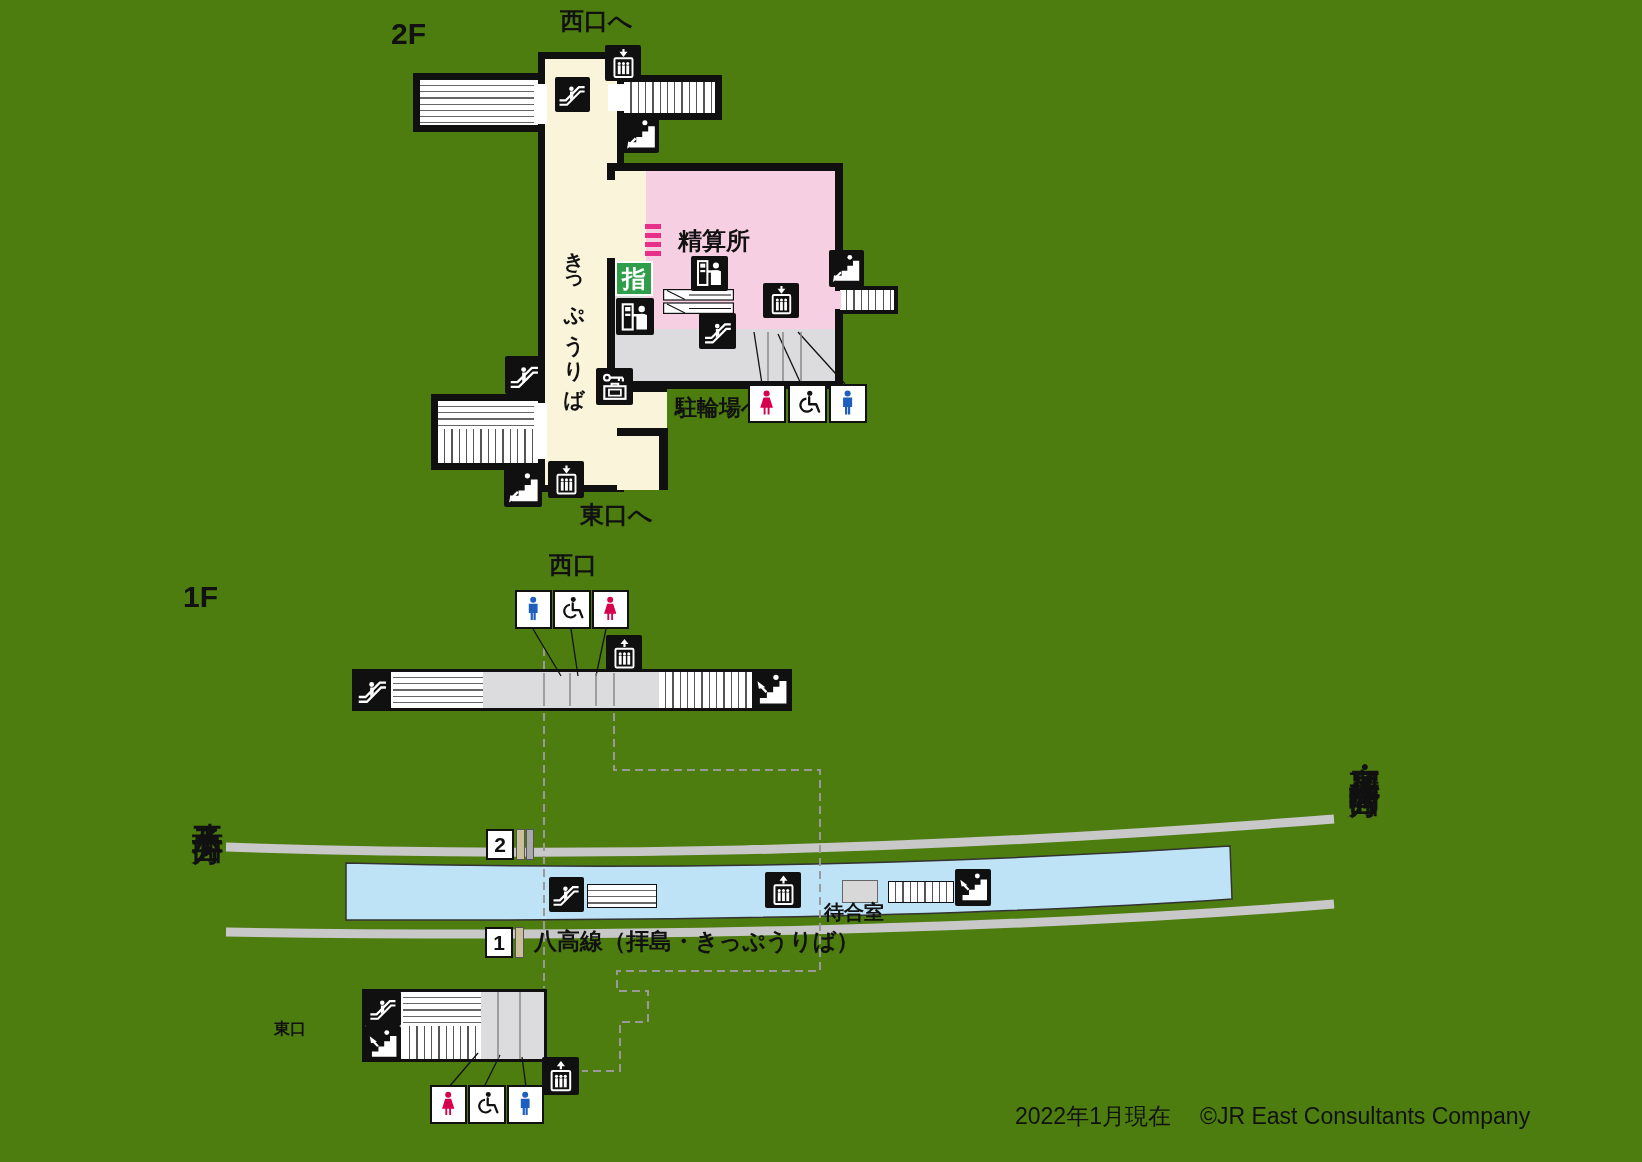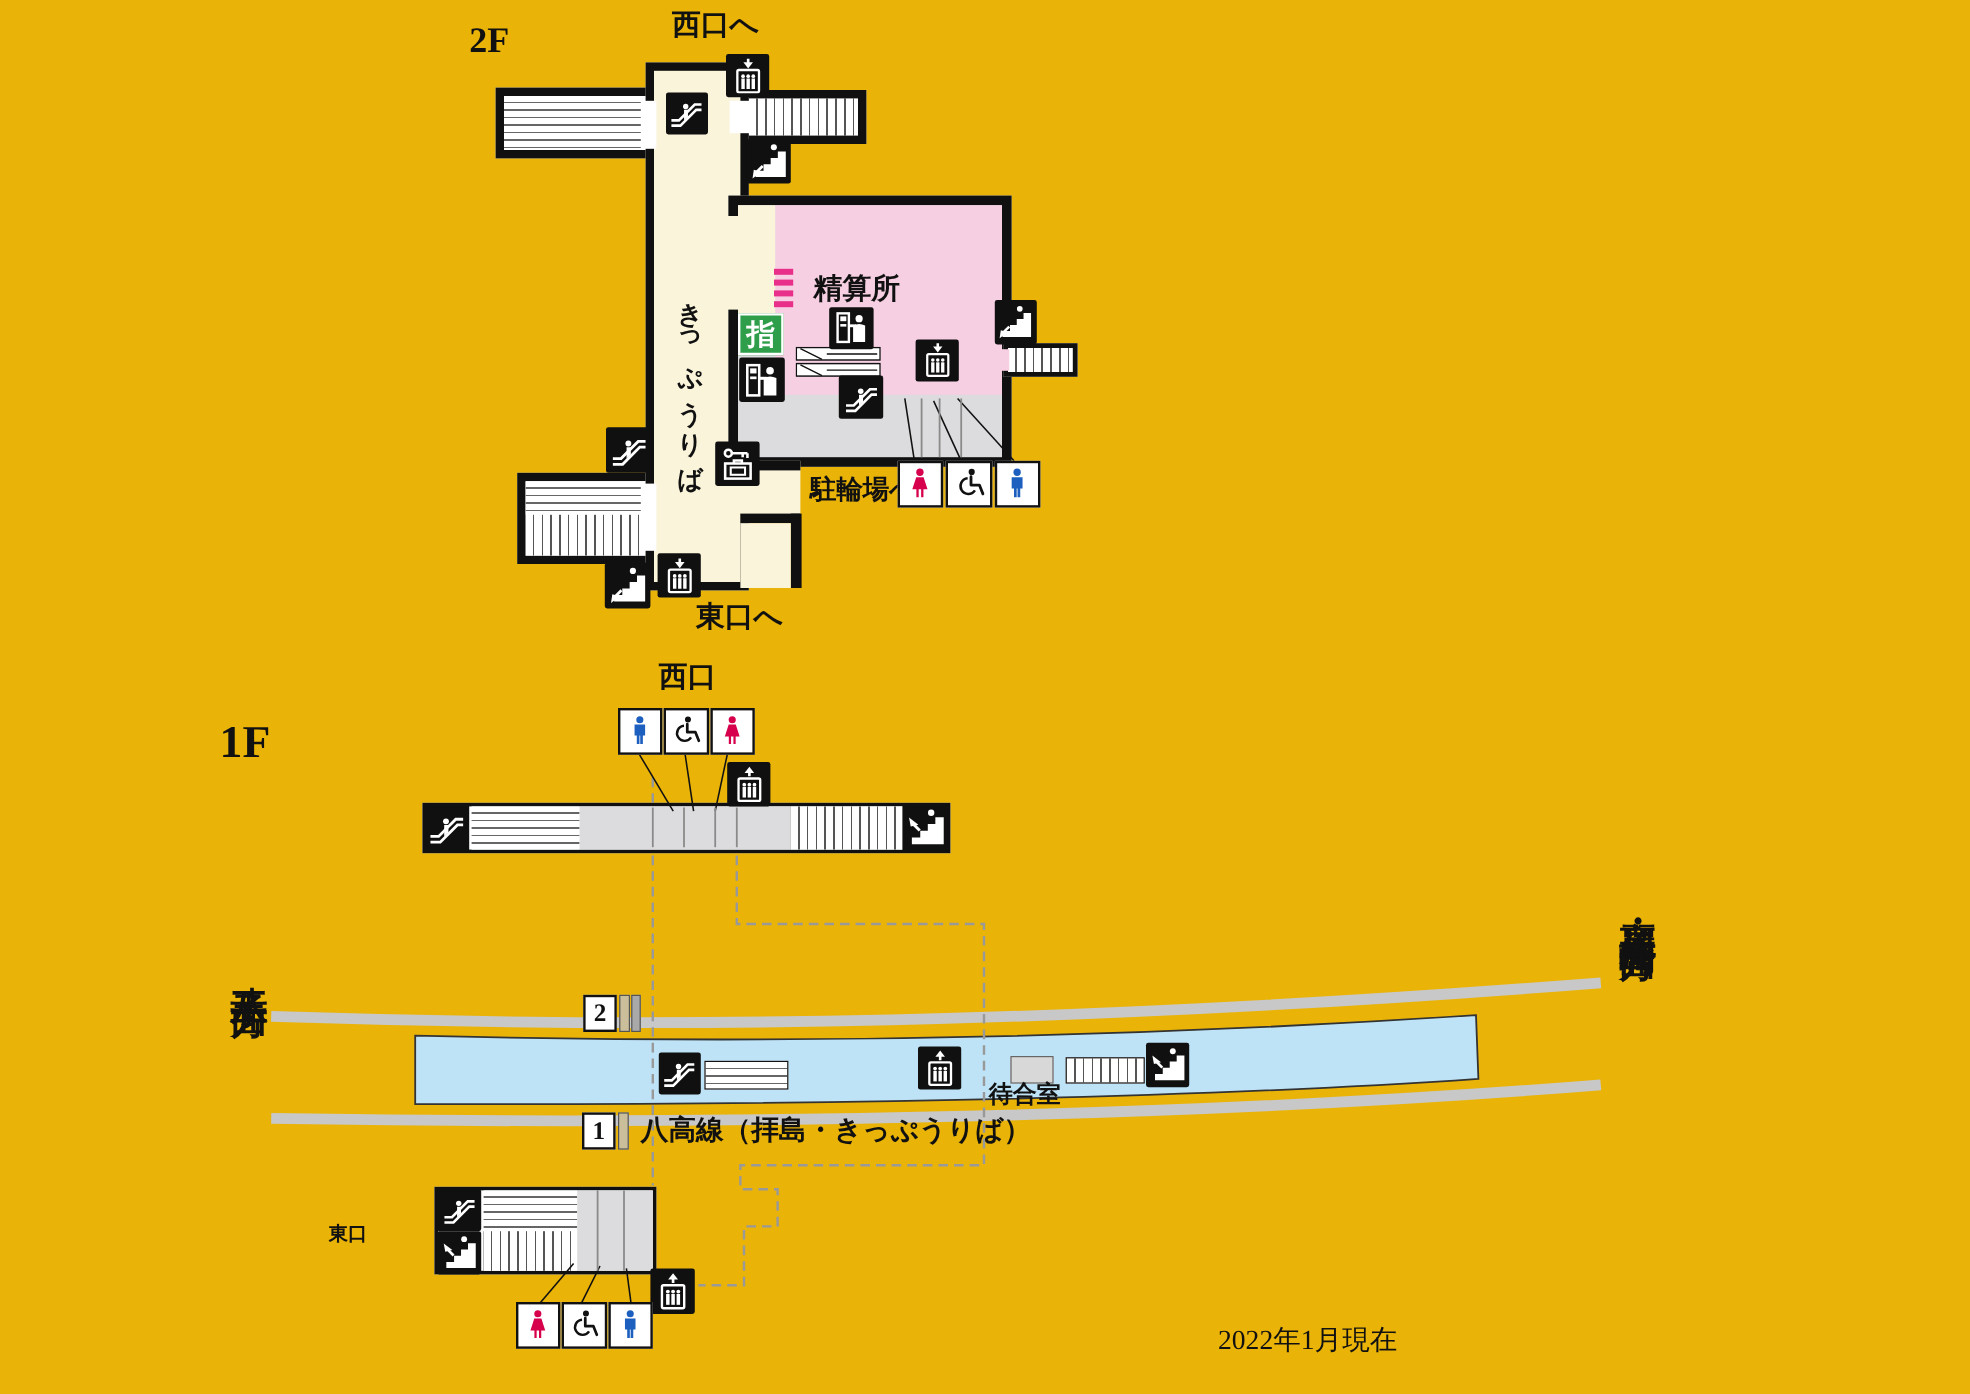--- a/index.html
+++ b/index.html
@@ -1,18 +1,18 @@
 <!DOCTYPE html>
 <html><head>
 <meta charset="utf-8">
 <style>
   html,body{margin:0;padding:0;background:#fff}
   *{box-sizing:border-box}
-  .canvas{position:relative;width:1642px;height:1162px;background:#eab308;overflow:hidden;
-          font-family:Liberation Serif, serif;color:#111}
+  .canvas{position:relative;width:1642px;height:1162px;background:#4d7c0f;overflow:hidden;
+          font-family:Liberation Sans, sans-serif;color:#111}
   svg.layer{position:absolute;left:0;top:0}
   .z1{z-index:1}.z2{z-index:2}.z3{z-index:3}.z5{z-index:5}.z6{z-index:6}
   .abs{position:absolute}
   .lbl{position:absolute;font-weight:bold;white-space:nowrap;z-index:6;line-height:1.1}
   .v{writing-mode:vertical-rl;text-orientation:upright;letter-spacing:3px}
   
   .ic{position:absolute;background:#101010;border-radius:2px;display:flex;align-items:center;
       justify-content:center;z-index:6}
   .ic svg{width:86%;height:86%}
   
@@ -243,21 +243,21 @@
         <use href="#s-elev-d"></use>
       </svg>
     </div>
 <div class="ic" style="left:504px;top:469px;width:38px;height:38px">
       <svg viewBox="0 0 24 24">
         <use href="#s-stairs-d"></use>
       </svg>
     </div>
 
 <div class="lbl" style="left:549px;top:552px;font-size:24px">西口</div>
-<div class="lbl" style="left:183px;top:599px;font-size:38px">1F</div>
+<div class="lbl" style="left:183px;top:580px;font-size:30px">1F</div>
 <div class="icw" style="left:515px;top:590px;width:37px;height:39px">
       <svg viewBox="0 0 24 24" style="color:#1C5FBF">
         <use href="#s-male"></use>
       </svg>
     </div>
 <div class="icw" style="left:553px;top:590px;width:38px;height:39px">
       <svg viewBox="0 0 24 24" style="color:#111">
         <use href="#s-wheel"></use>
       </svg>
     </div>
@@ -378,14 +378,15 @@
     <path d="M544 673 V706"></path>
         <path d="M570 673 V706"></path>
         <path d="M596 673 V706"></path>
         <path d="M614 673 V706"></path>
     <path d="M498 992 V1059"></path>
         <path d="M520 992 V1059"></path>
   </g>
 </svg>
 
 <div class="lbl" style="left:1015px;top:1104px;font-size:23px;font-weight:normal">2022年1月現在</div>
+<div class="lbl" style="left:1200px;top:1104px;font-size:23px;font-weight:normal">©JR East Consultants Company</div>
 
 </div>
 
 </body></html>

